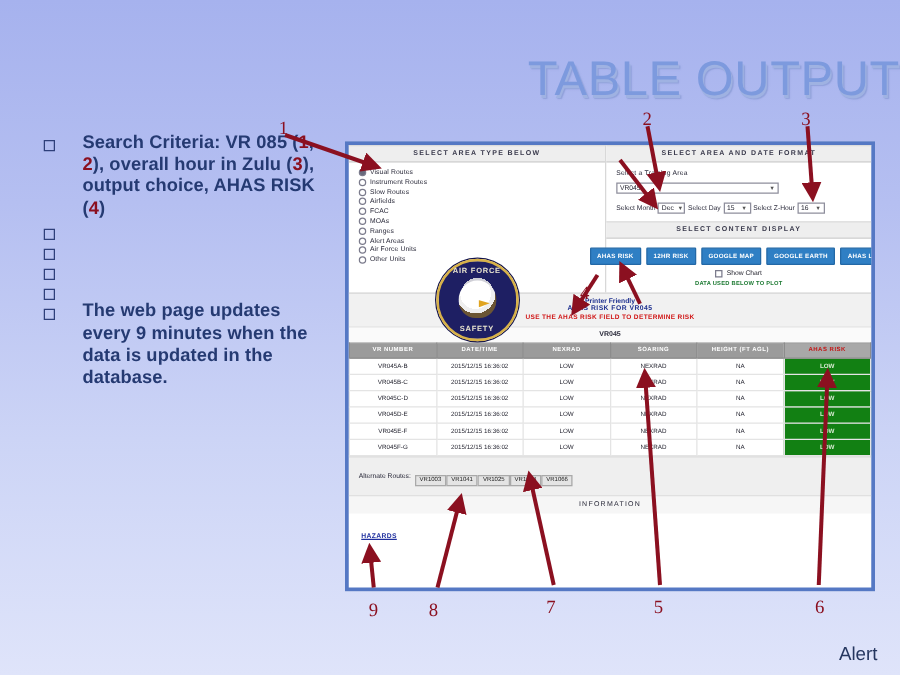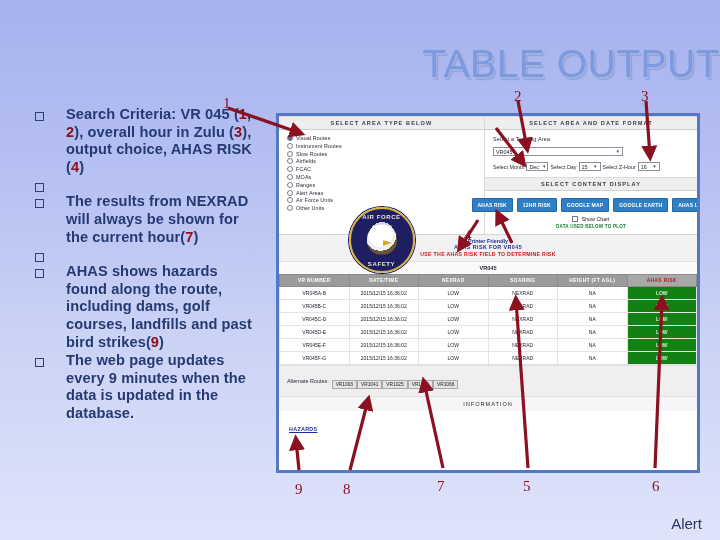--- a/index.html
+++ b/index.html
@@ -129,35 +129,33 @@
   }
 </style>
 </head>
 <body>
 
 <div class="slide-title">TABLE OUTPUT</div>
 
 <div class="bullets" id="bullet-list">
     <div class="bullet">
       <span class="sq"></span>
-      <span class="txt"><span>Search Criteria: VR 045 (</span><span class="r">1</span><span>, </span><span class="r">2</span><span>), overall hour in Zulu (</span><span class="r">3</span><span>), output choice, AHAS RISK (</span><span class="r">4</span><span>)</span></span>
-    </div>
-    <div class="bullet">
-      <span class="sq"></span>
-    </div>
-    <div class="bullet">
-      <span class="sq"></span>
-      <span class="txt"><span>The results from NEXRAD will always be shown for the current hour(</span><span class="r">7</span><span>)</span></span>
-    </div>
-    <div class="bullet">
-      <span class="sq"></span>
-    </div>
-    <div class="bullet">
-      <span class="sq"></span>
-      <span class="txt"><span>AHAS shows hazards found along the route, including dams, golf courses, landfills and past bird strikes(</span><span class="r">9</span><span>)</span></span>
+      <span class="txt"><span>Search Criteria: VR 085 (</span><span class="r">1</span><span>, </span><span class="r">2</span><span>), overall hour in Zulu (</span><span class="r">3</span><span>), output choice, AHAS RISK (</span><span class="r">4</span><span>)</span></span>
+    </div>
+    <div class="bullet">
+      <span class="sq"></span>
+    </div>
+    <div class="bullet">
+      <span class="sq"></span>
+    </div>
+    <div class="bullet">
+      <span class="sq"></span>
+    </div>
+    <div class="bullet">
+      <span class="sq"></span>
     </div>
     <div class="bullet">
       <span class="sq"></span>
       <span class="txt"><span>The web page updates every 9 minutes when the data is updated in the database.</span></span>
     </div>
   </div>
 
 <div class="shot">
   <div class="shot-inner">
 

